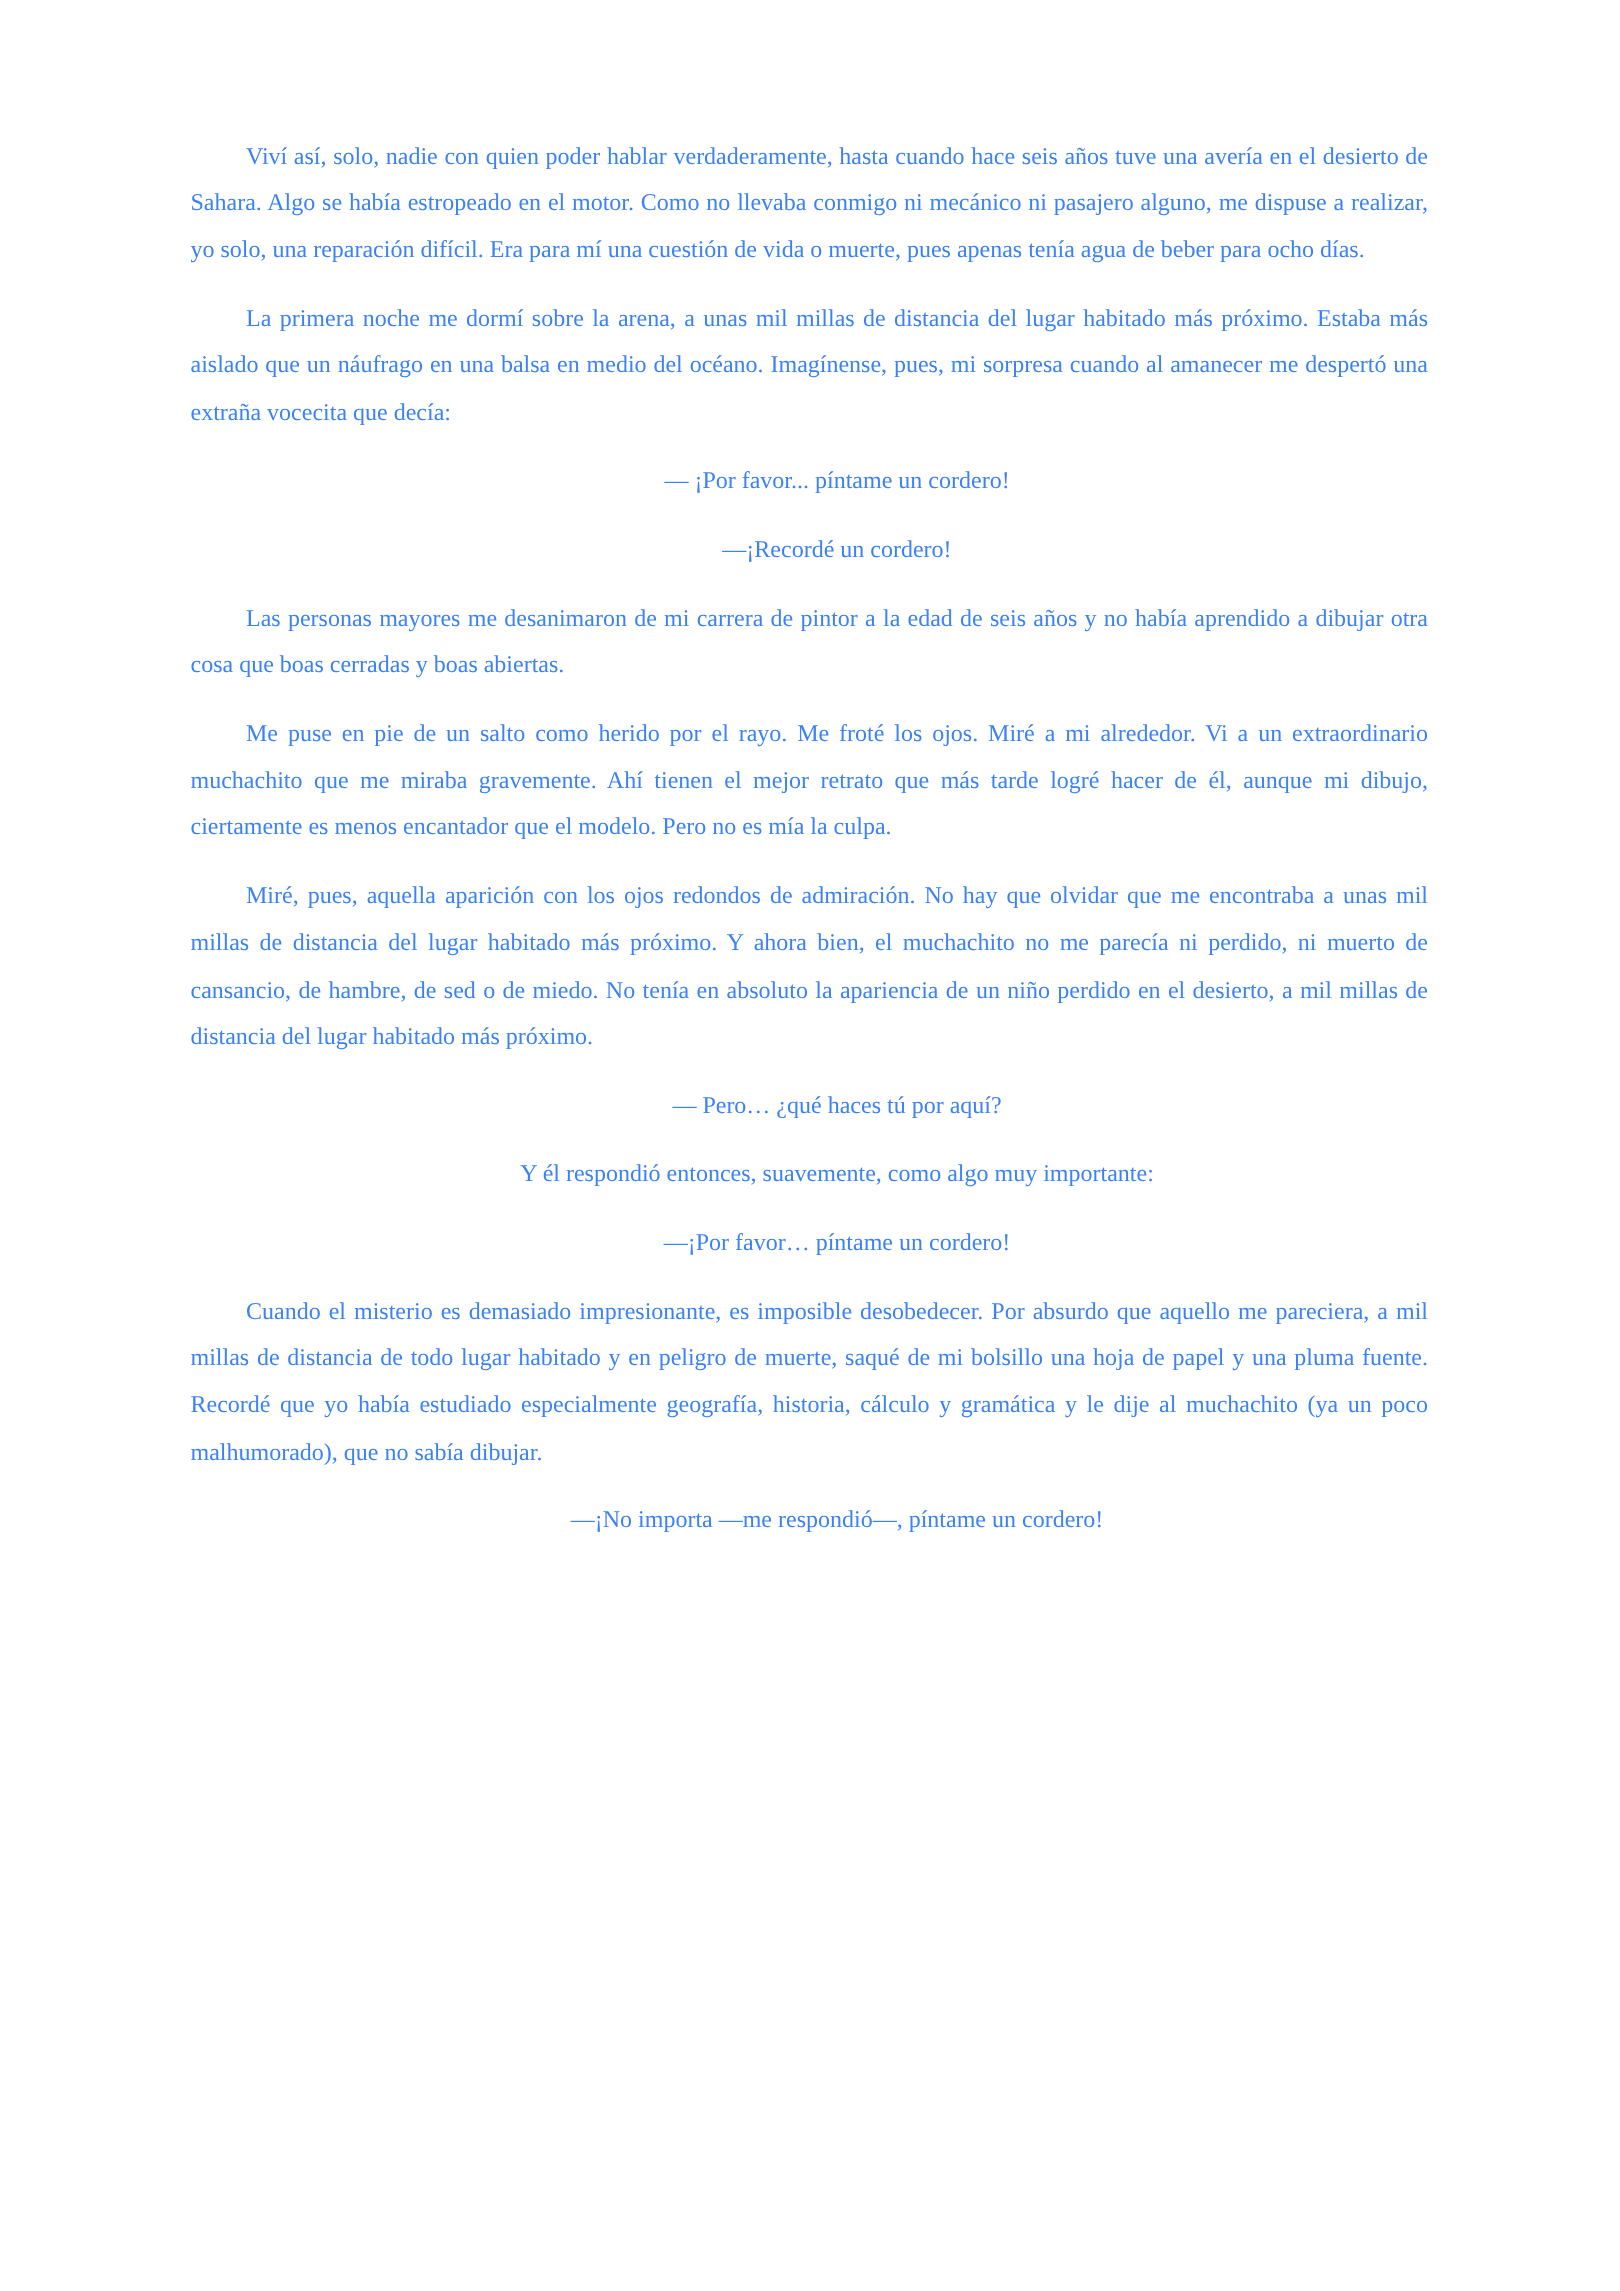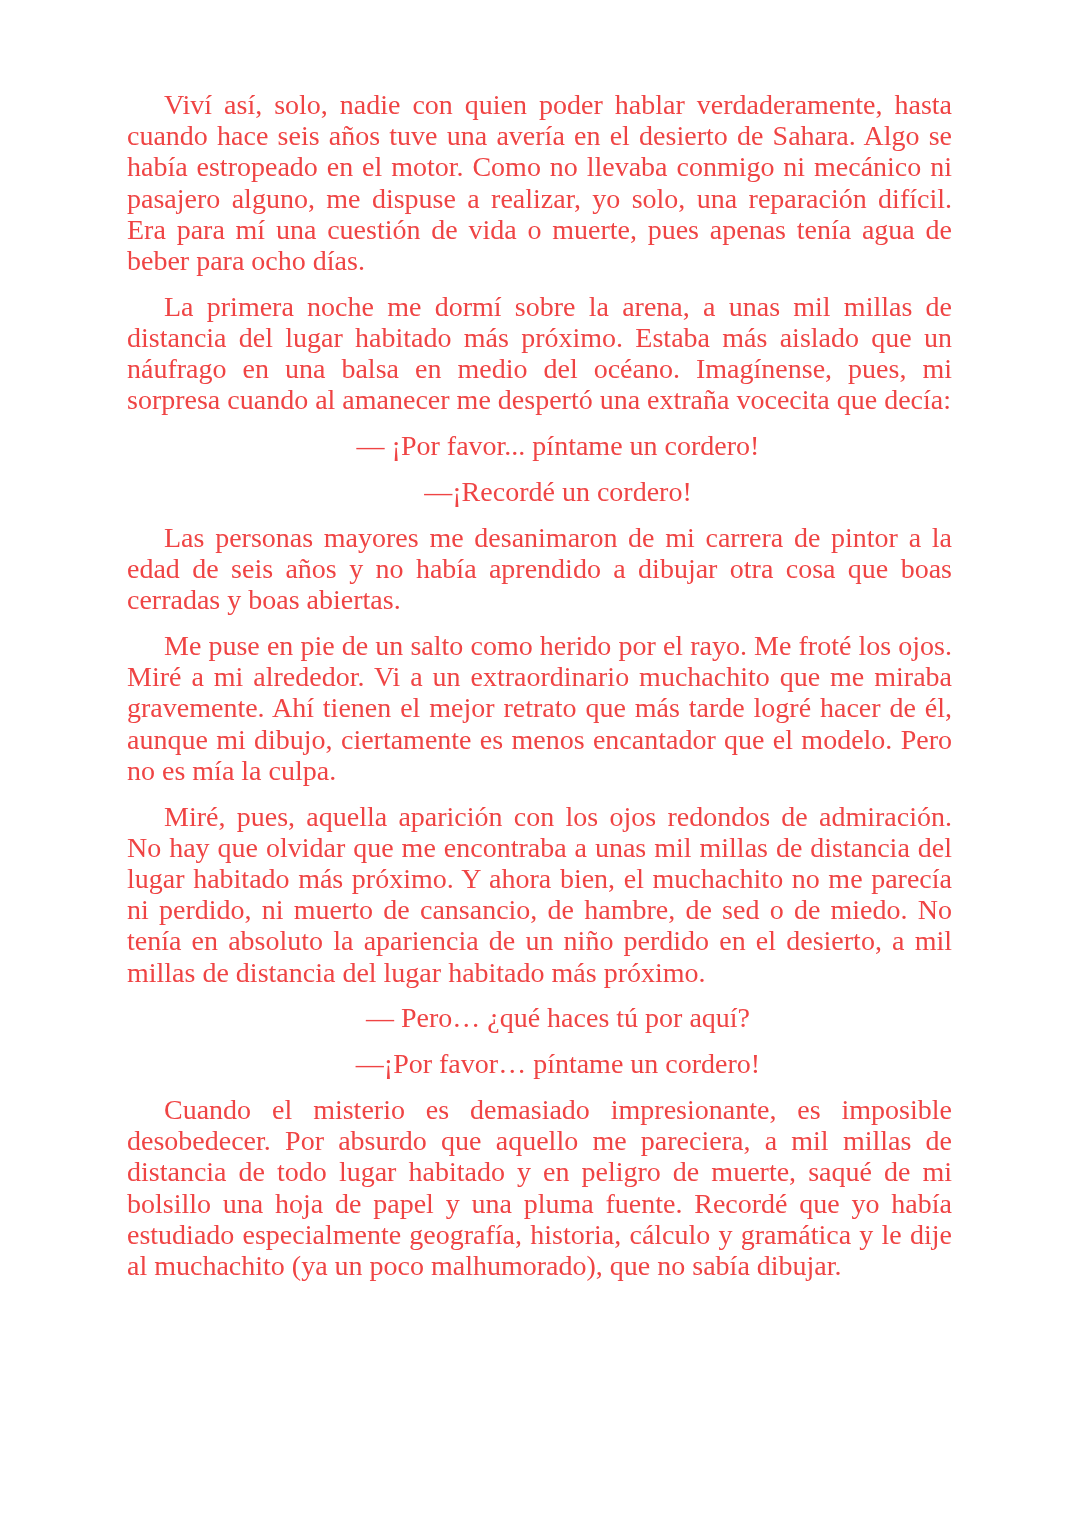--- a/index.html
+++ b/index.html
@@ -12,23 +12,23 @@
       height: 1527px;
       position: relative;
       overflow: hidden;
     }
     .page {
       position: absolute;
       left: 127px;
       top: 89px;
       width: 825px;
       font-family: "Liberation Serif", "DejaVu Serif", serif;
-      font-size: 28px;
+      font-size: 16px;
       line-height: 31.2px;
-      color: #ef4444;
+      color: #3b82f6;
     }
     .para {
       margin: 0 0 14.6px 0;
       text-indent: 37px;
       text-align: justify;
       hyphens: none;
     }
     .para.dialogue {
       text-align: center;
     }
@@ -38,15 +38,17 @@
 
 <div class="page">
   <p class="para">Viví así, solo, nadie con quien poder hablar verdaderamente, hasta cuando hace seis años tuve una avería en el desierto de Sahara. Algo se había estropeado en el motor. Como no llevaba conmigo ni mecánico ni pasajero alguno, me dispuse a realizar, yo solo, una reparación difícil. Era para mí una cuestión de vida o muerte, pues apenas tenía agua de beber para ocho días.</p>
   <p class="para">La primera noche me dormí sobre la arena, a unas mil millas de distancia del lugar habitado más próximo. Estaba más aislado que un náufrago en una balsa en medio del océano. Imagínense, pues, mi sorpresa cuando al amanecer me despertó una extraña vocecita que decía:</p>
   <p class="para dialogue">— ¡Por favor... píntame un cordero!</p>
   <p class="para dialogue">—¡Recordé un cordero!</p>
   <p class="para">Las personas mayores me desanimaron de mi carrera de pintor a la edad de seis años y no había aprendido a dibujar otra cosa que boas cerradas y boas abiertas.</p>
   <p class="para">Me puse en pie de un salto como herido por el rayo. Me froté los ojos. Miré a mi alrededor. Vi a un extraordinario muchachito que me miraba gravemente. Ahí tienen el mejor retrato que más tarde logré hacer de él, aunque mi dibujo, ciertamente es menos encantador que el modelo. Pero no es mía la culpa.</p>
   <p class="para">Miré, pues, aquella aparición con los ojos redondos de admiración. No hay que olvidar que me encontraba a unas mil millas de distancia del lugar habitado más próximo. Y ahora bien, el muchachito no me parecía ni perdido, ni muerto de cansancio, de hambre, de sed o de miedo. No tenía en absoluto la apariencia de un niño perdido en el desierto, a mil millas de distancia del lugar habitado más próximo.</p>
   <p class="para dialogue">— Pero… ¿qué haces tú por aquí?</p>
+  <p class="para dialogue">Y él respondió entonces, suavemente, como algo muy importante:</p>
   <p class="para dialogue">—¡Por favor… píntame un cordero!</p>
   <p class="para">Cuando el misterio es demasiado impresionante, es imposible desobedecer. Por absurdo que aquello me pareciera, a mil millas de distancia de todo lugar habitado y en peligro de muerte, saqué de mi bolsillo una hoja de papel y una pluma fuente. Recordé que yo había estudiado especialmente geografía, historia, cálculo y gramática y le dije al muchachito (ya un poco malhumorado), que no sabía dibujar.</p>
+  <p class="para dialogue">—¡No importa —me respondió—, píntame un cordero!</p>
 </div>
 
 </body></html>

